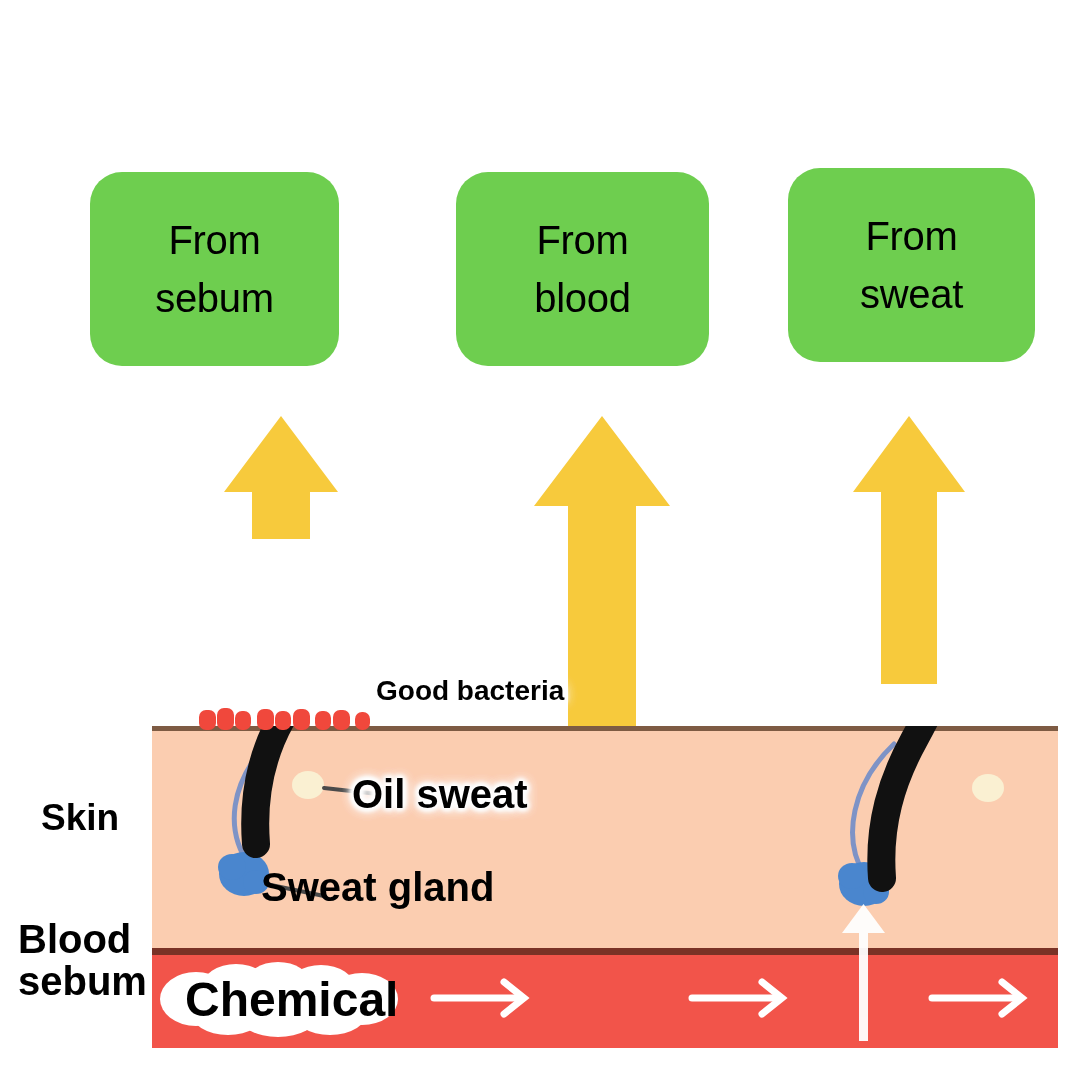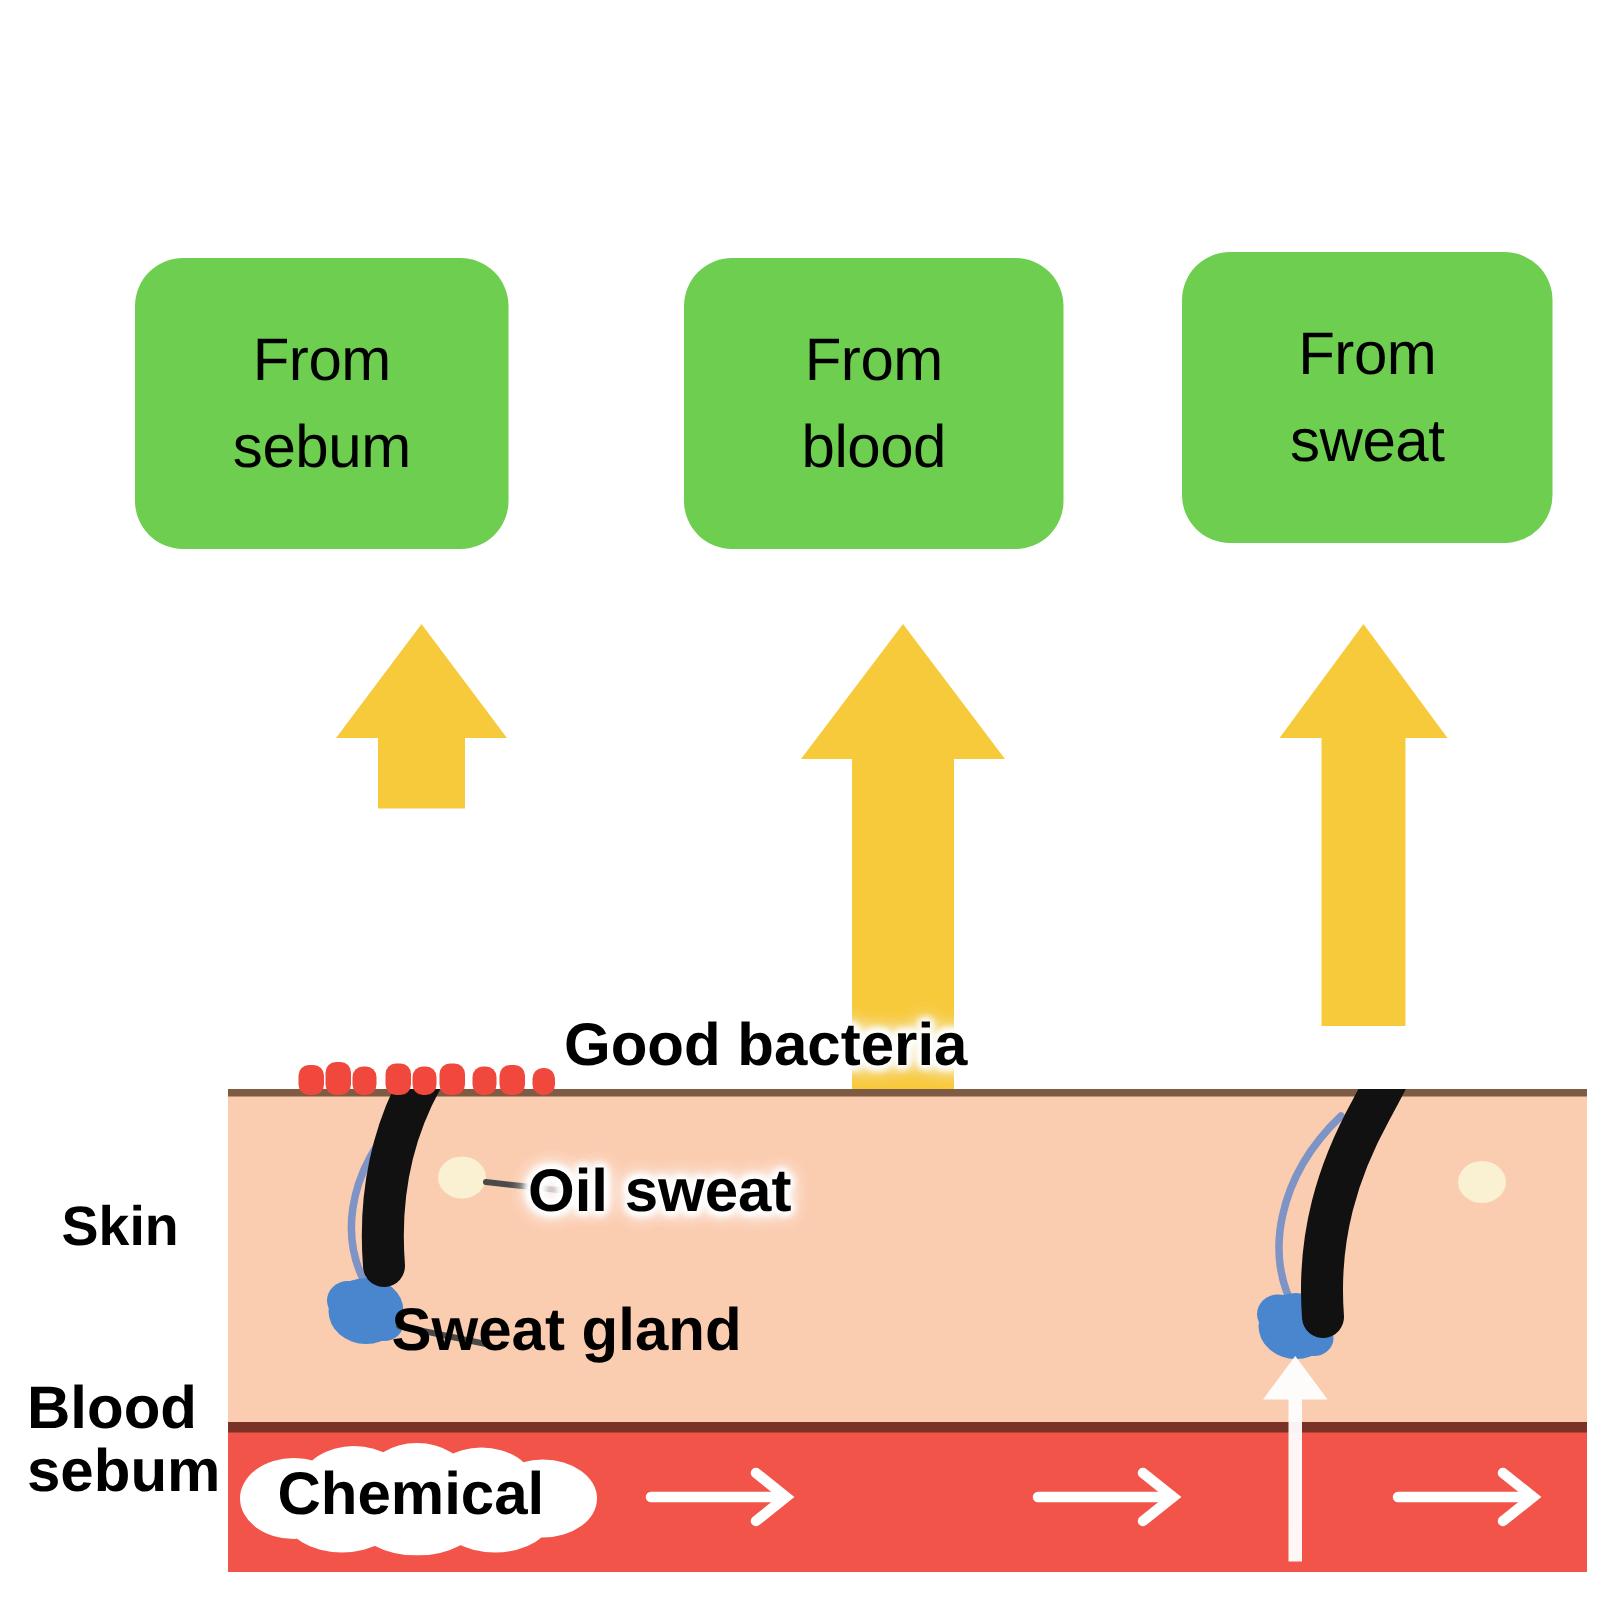--- a/index.html
+++ b/index.html
@@ -92,26 +92,26 @@
     white-space: nowrap;
     line-height: 1.05;
   }
   .label.halo {
     text-shadow:
       0 0 7px #ffffff, 0 0 7px #ffffff, 0 0 7px #ffffff,
       0 0 14px #ffffff, 0 0 14px #ffffff, 0 0 14px #ffffff,
       2px 0 5px #ffffff, -2px 0 5px #ffffff,
       0 2px 5px #ffffff, 0 -2px 5px #ffffff;
   }
-  #label-good-bacteria { left: 376px; top: 676px; font-size: 40px; }
+  #label-good-bacteria { left: 376px; top: 676px; font-size: 28px; }
   #label-oil-gland     { left: 352px; top: 773px; font-size: 40px; }
   #label-sweat-gland   { left: 261px; top: 866px; font-size: 40px; }
   #label-skin          { left: 41px;  top: 799px; font-size: 37px; }
   #label-blood-vessel  { left: 18px;  top: 918px; font-size: 40px; text-align: left; }
-  #label-chemical      { left: 185px; top: 975px; font-size: 40px; }
+  #label-chemical      { left: 185px; top: 975px; font-size: 48px; }
 
   
   #chemical-cloud {
     position: absolute;
     left: 158px;
     top: 959px;
     width: 243px;
     height: 78px;
   }
   #chemical-cloud svg { display: block; width: 100%; height: 100%; }

